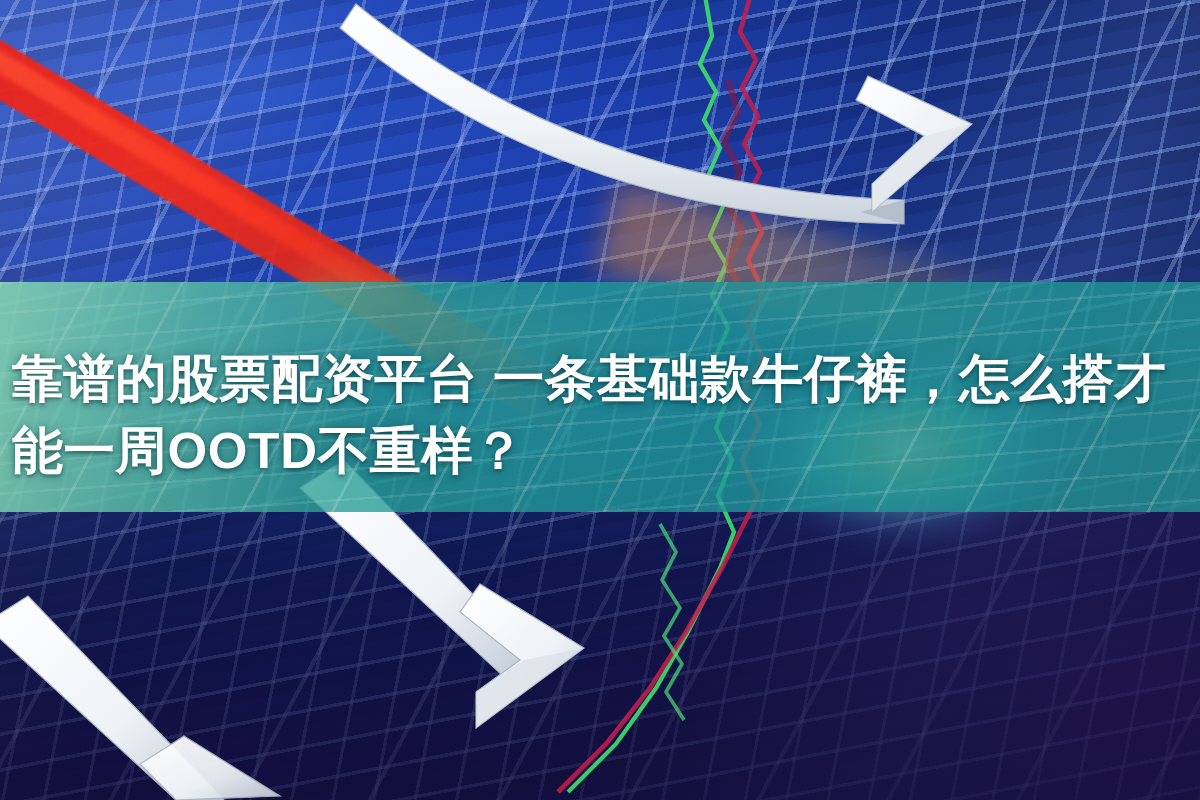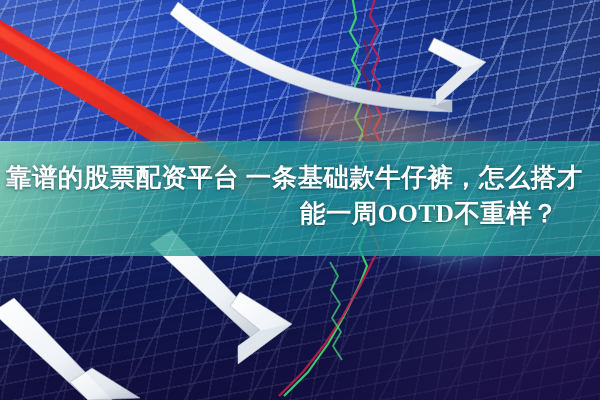--- a/index.html
+++ b/index.html
@@ -141,35 +141,35 @@
     position:absolute;left:0;top:141px;width:230px;height:115px;
     background:linear-gradient(108deg,rgba(180,235,205,.55) 0%,rgba(160,225,200,.28) 40%,rgba(255,255,255,0) 78%);
   }
 
   
   .arrows{position:absolute;inset:0;}
   .arrows svg{width:100%;height:100%;display:block;}
 
   
   .caption{
-    position:absolute;left:0;top:138px;width:600px;height:115px;
+    position:absolute;left:0;top:150px;width:600px;height:115px;
     display:flex;flex-direction:column;justify-content:center;
-    box-sizing:border-box;padding:0 6px;font-family:Liberation Serif, serif;
+    box-sizing:border-box;padding:0 6px;
   }
   .cap-line{
     color:#ffffff;
     font-weight:bold;
     font-size:25.5px;
     line-height:36px;
     letter-spacing:.4px;
     white-space:nowrap;
     text-shadow:0 1px 2px rgba(0,40,50,.55),0 0 6px rgba(0,60,70,.35);
   }
   .cap-line.l1{text-align:left;}
-  .cap-line.l2{text-align:right;padding-right:36px;}
+  .cap-line.l2{text-align:left;padding-right:36px;}
 </style>
 </head>
 <body>
 
 <div id="stage">
 
   <div class="layer bg-base"></div>
   <div class="layer grid-shade"></div>
   <div class="layer grid-rows"></div>
   <div class="layer grid-cols"></div>

